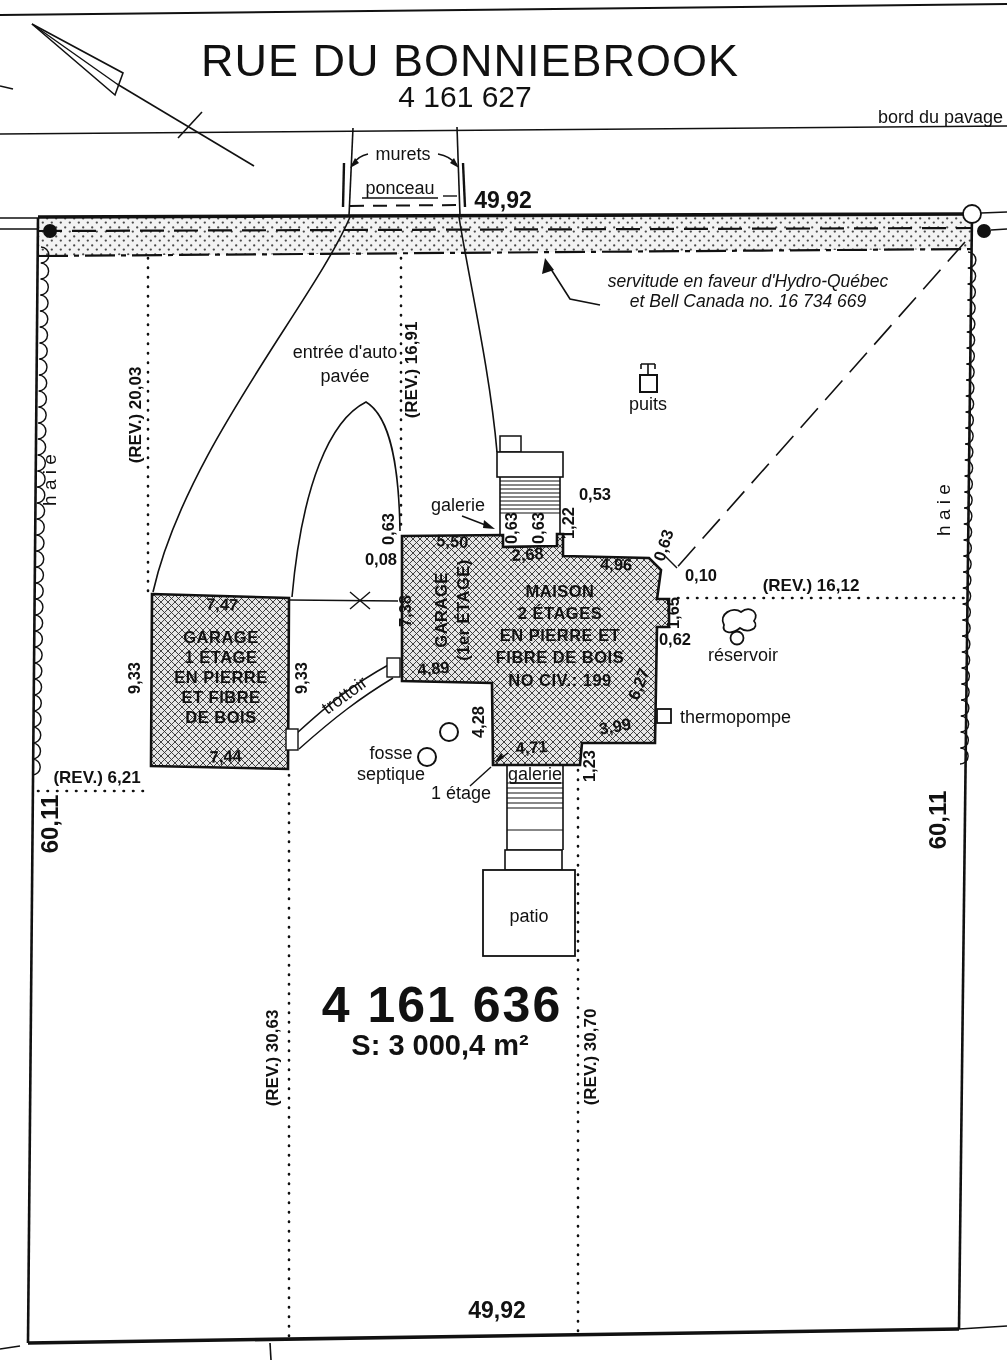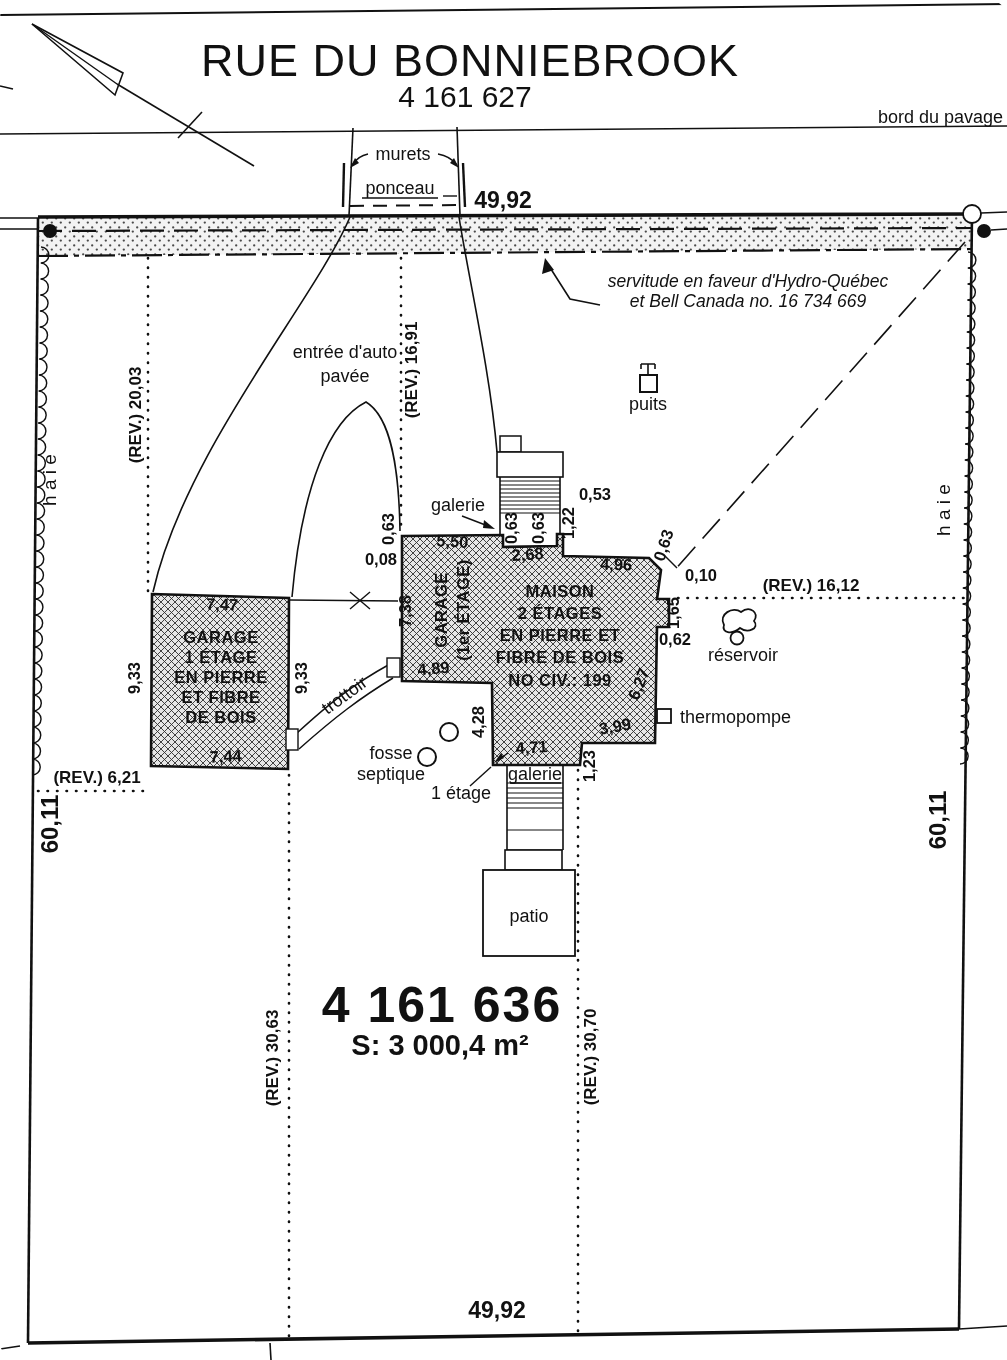--- a/index.html
+++ b/index.html
@@ -1,16 +1,16 @@
 <!DOCTYPE html>
 <html><head>
 <meta charset="utf-8">
 <style>
   html,body{margin:0;padding:0;background:#ffffff;}
-  .page{width:1007px;height:1360px;position:relative;background:#fff;overflow:hidden;border-radius:18px;}
+  .page{width:1007px;height:1360px;position:relative;background:#fff;overflow:hidden;}
   svg{position:absolute;left:0;top:0;}
   text{font-family:"Liberation Sans","DejaVu Sans",sans-serif;fill:#111;}
   .t-title{font-size:45px;letter-spacing:1px;}
   .t-lotno{font-size:30px;}
   .t-big{font-size:50px;font-weight:bold;letter-spacing:2px;}
   .t-area{font-size:29px;font-weight:bold;}
   .t-dim{font-size:16.5px;font-weight:bold;}
   .t-rev{font-size:17px;font-weight:bold;}
   .t-lbl{font-size:18px;}
   .t-side{font-size:24px;font-weight:bold;}

